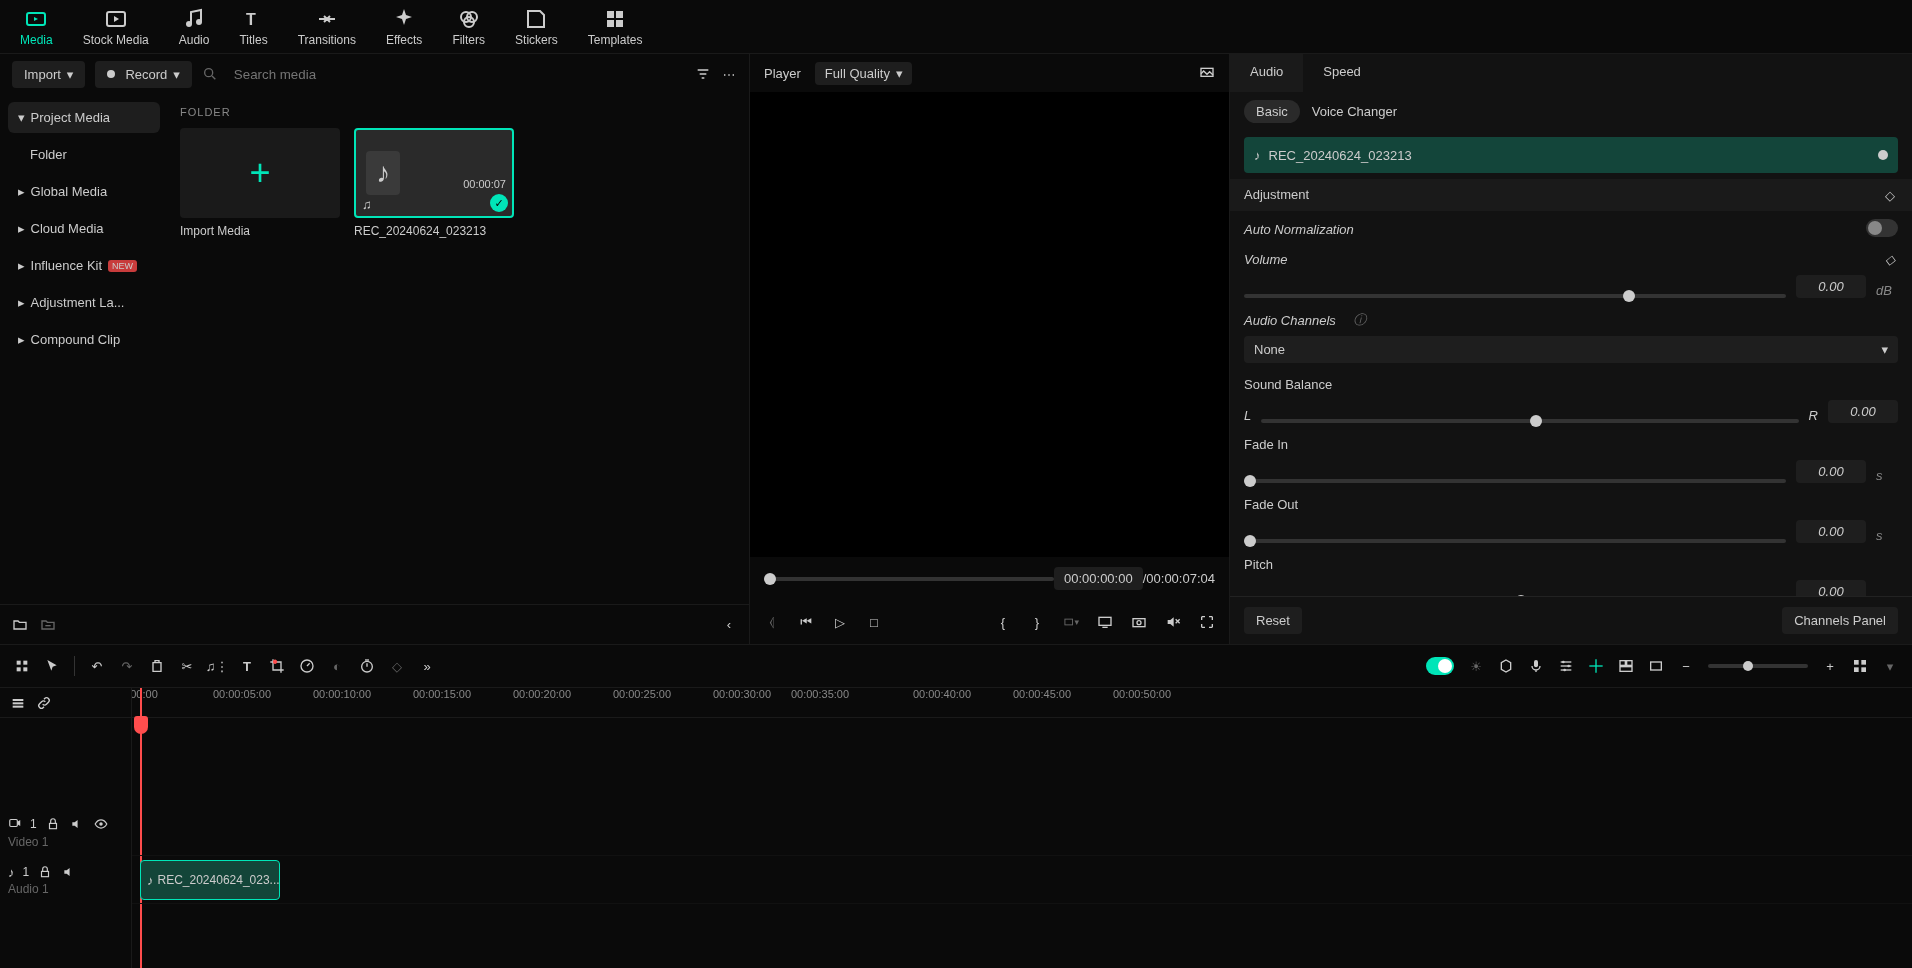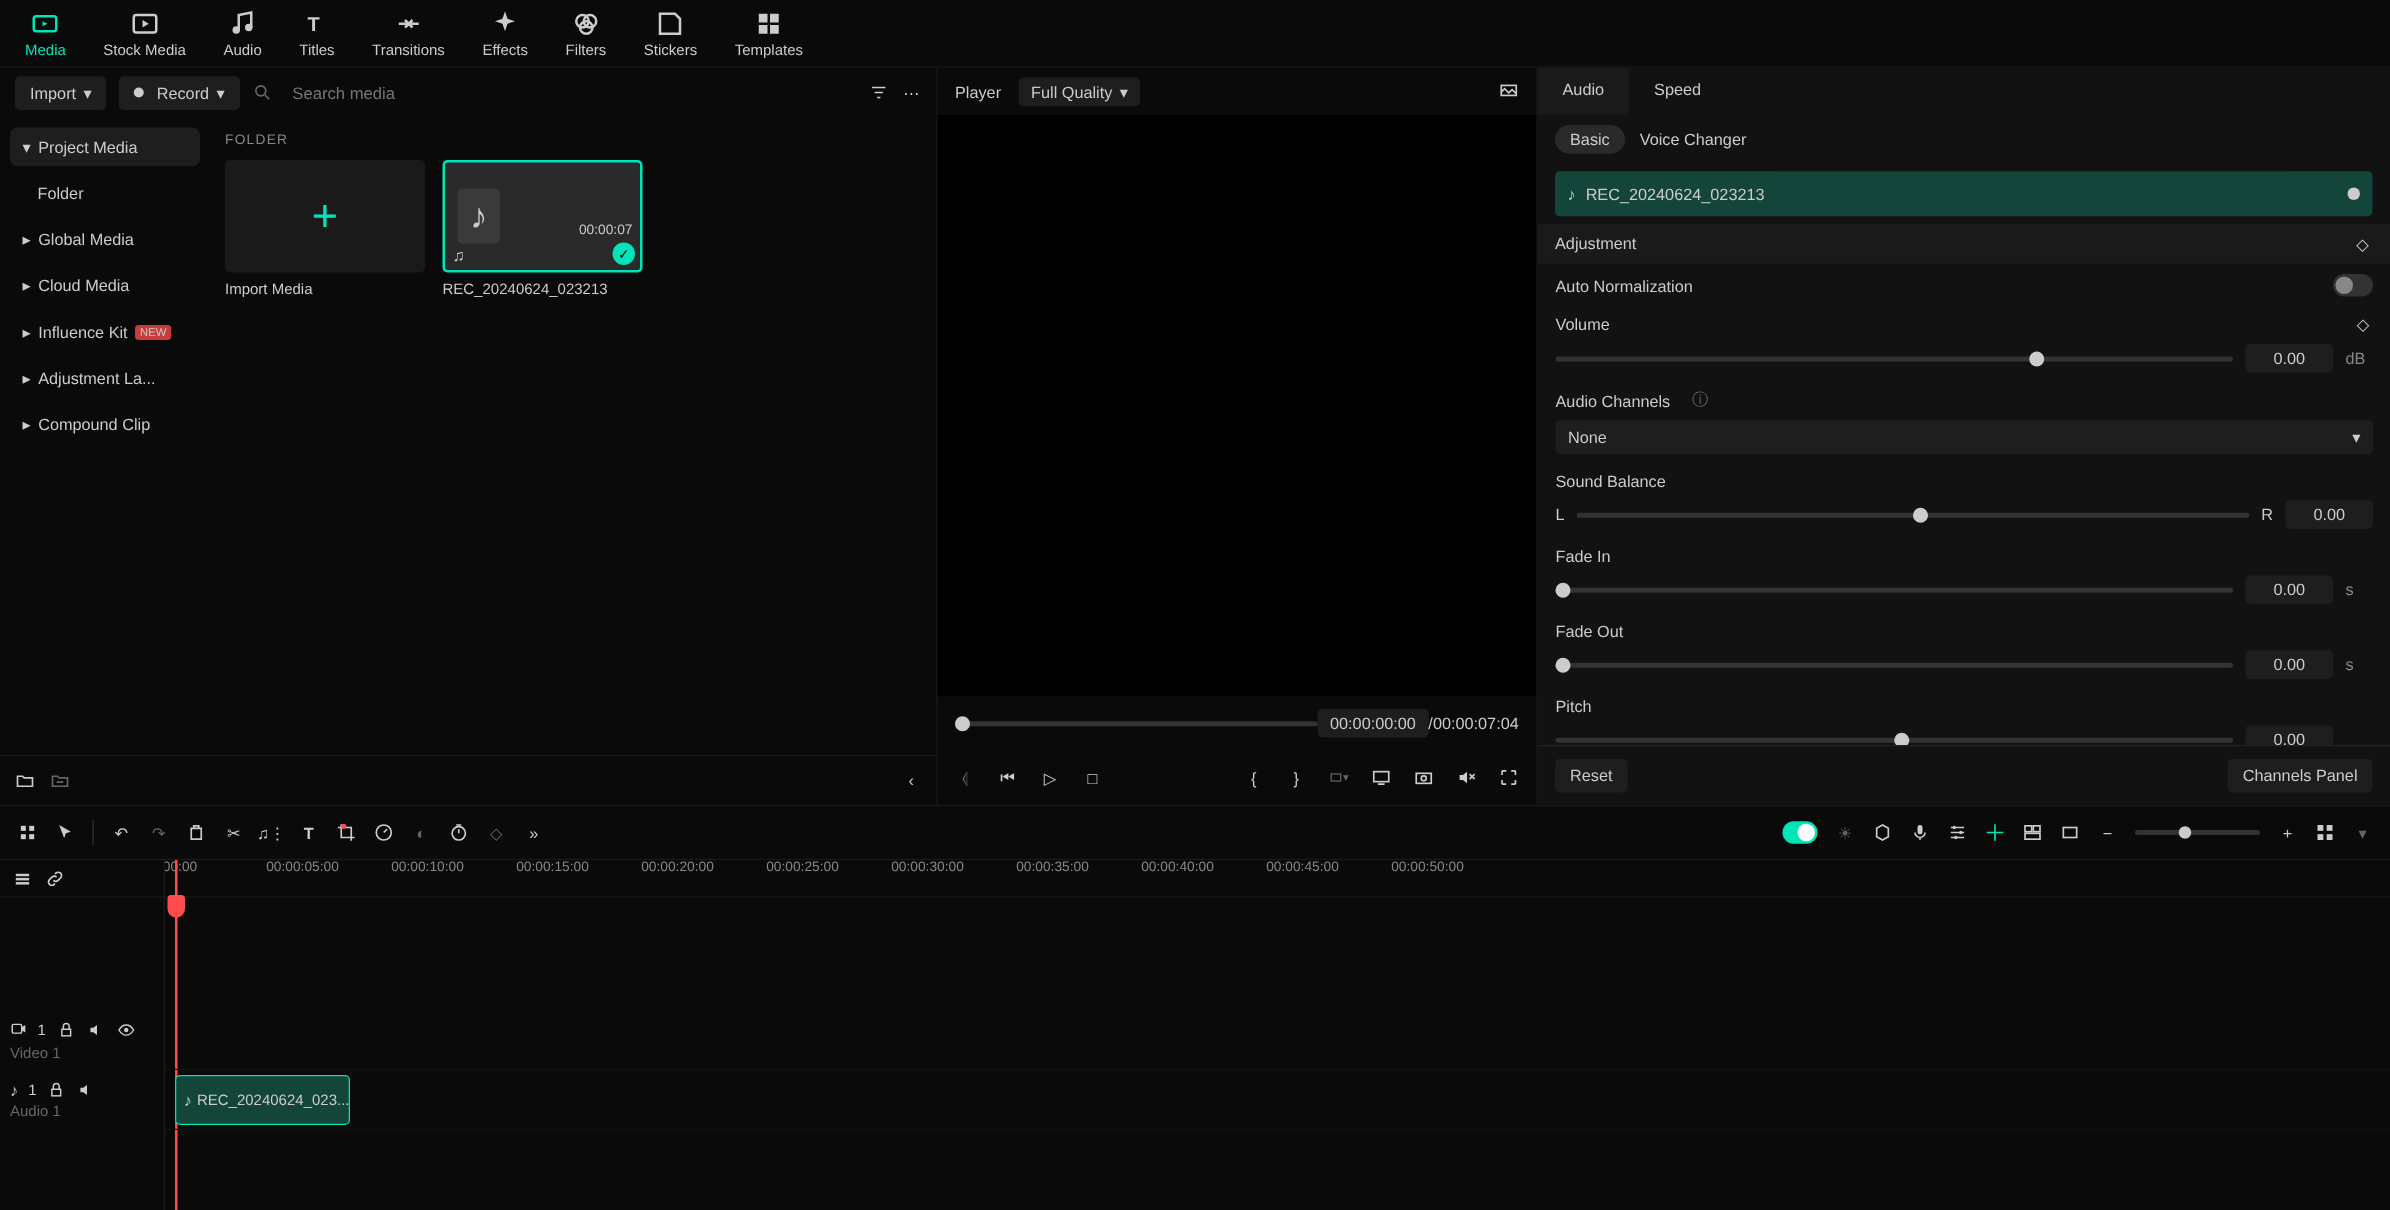--- a/index.html
+++ b/index.html
@@ -43,21 +43,21 @@
 .right-panel { flex: 1; display: flex; flex-direction: column; background:#121212; min-width: 0; overflow:hidden; }
 .rp-tabs { height:38px; display:flex; }
 .rp-tab { padding: 10px 20px; cursor:pointer; }
 .rp-tab.on { background:#1a1a1a; }
 .rp-subtabs { padding:8px 14px; display:flex; }
 .pill { padding:4px 12px; border-radius:12px; cursor:pointer; }
 .pill.on { background:#2a2a2a; }
 .rp-audio-wave { margin: 6px 14px; height:36px; background:#13453a; border-radius:4px; display:flex; align-items:center; padding:0 10px; gap:8px; position:relative; }
 .rp-section-head { background:#1a1a1a; padding:8px 14px; display:flex; justify-content:space-between; }
 .rp-body { flex:1; overflow:auto; padding: 8px 14px; display:flex; flex-direction:column; gap:14px; }
-.rp-row { display:flex; align-items:center; justify-content:space-between; gap:10px; }
+.rp-row { display:flex; align-items:flex-end; justify-content:space-between; gap:10px;font-style:italic; }
 .slider { flex:1; height:4px; background:#333; border-radius:2px; position:relative; }
 .slider .knob { width:12px;height:12px;border-radius:50%;background:#ccc;position:absolute;top:-4px; }
 .num { width:70px; background:#1e1e1e; text-align:center; padding:4px 6px; border-radius:4px; }
 .unit { width:22px; text-align:left; color:#888; }
 .sel { background:#1e1e1e; padding:6px 10px; border-radius:4px; display:flex; justify-content:space-between; align-items:center; }
 .toggle { width:32px; height:18px; border-radius:9px; background:#333; position:relative; }
 .toggle::after { content:''; width:14px;height:14px;border-radius:50%;background:#888;position:absolute;top:2px;left:2px; }
 .rp-footer { border-top:1px solid #222; padding:10px 14px; display:flex; justify-content:space-between; }
 .tl-toolbar { height: 44px; border-top:1px solid #1a1a1a; border-bottom:1px solid #1a1a1a; display:flex; align-items:center; gap:14px; padding:0 14px; }
 .tl-toolbar .sep { width:1px; height:20px; background:#333; }
@@ -581,21 +581,21 @@
   </div>
   <div class="tl-right">
     <div class="ruler">
       <span style="left:12px">00:00</span>
       <span style="left:110px">00:00:05:00</span>
       <span style="left:210px">00:00:10:00</span>
       <span style="left:310px">00:00:15:00</span>
       <span style="left:410px">00:00:20:00</span>
       <span style="left:510px">00:00:25:00</span>
       <span style="left:610px">00:00:30:00</span>
-      <span style="left:710px">00:00:35:00</span>
+      <span style="left:688px">00:00:35:00</span>
       <span style="left:810px">00:00:40:00</span>
       <span style="left:910px">00:00:45:00</span>
       <span style="left:1010px">00:00:50:00</span>
     </div>
     <div class="playhead"></div>
     <div class="tracks">
       <div class="gap-row"></div>
       <div class="track-row"></div>
       <div class="track-row">
         <div class="clip" style="left:8px;width:140px;">

